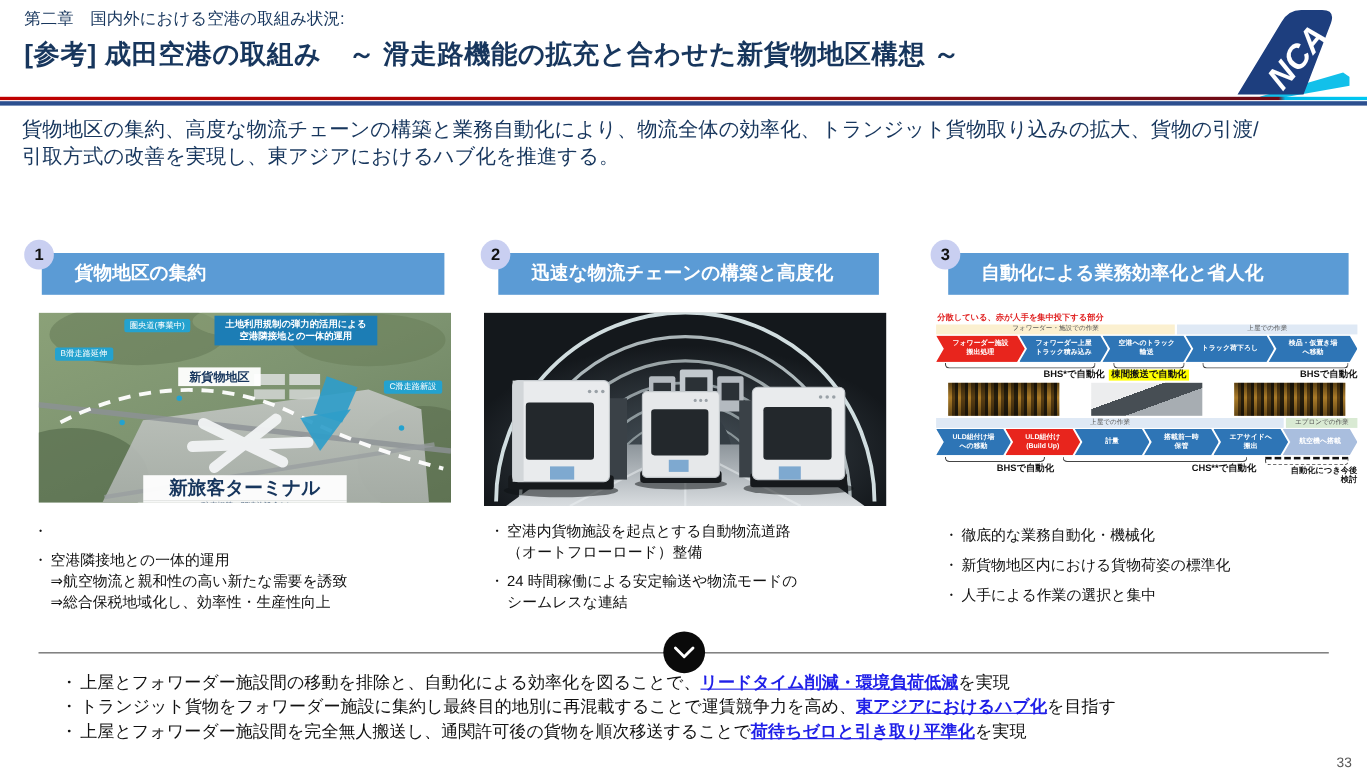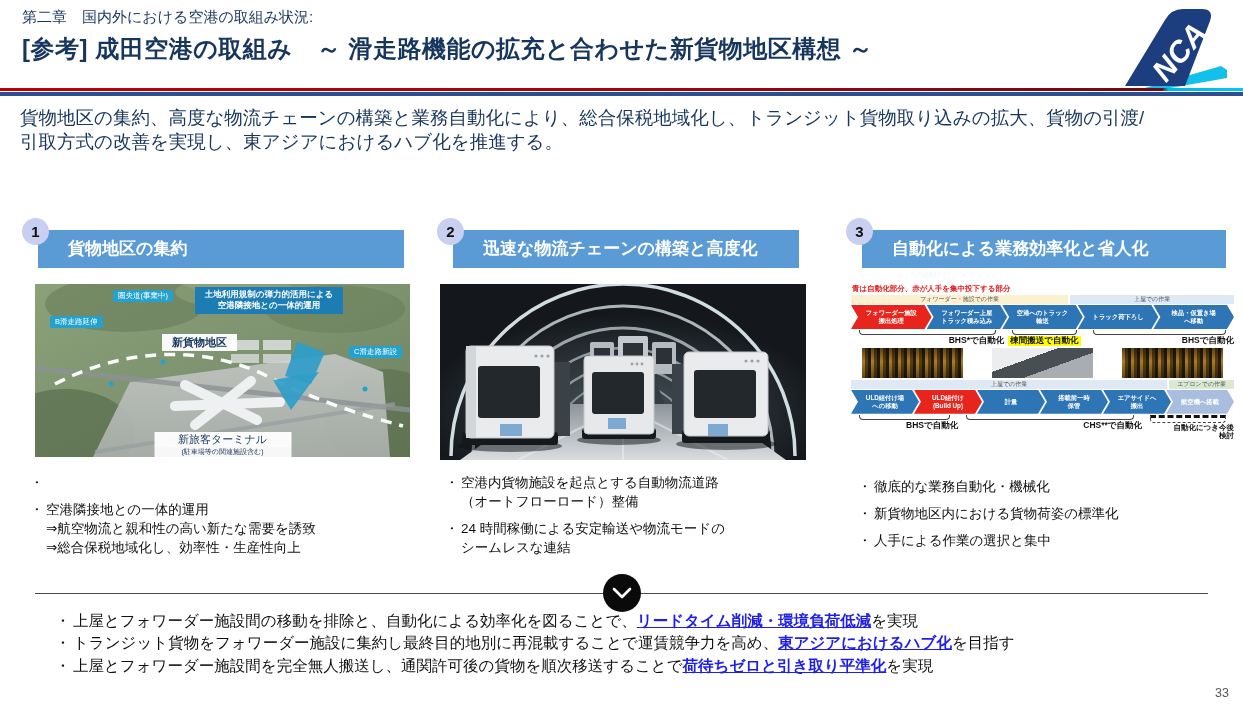--- a/index.html
+++ b/index.html
@@ -38,21 +38,21 @@
   
   .map-wrap{position:relative;width:375px;height:173px;margin:16px 0 0 13px;overflow:hidden;}
   .map-wrap svg{position:absolute;left:0;top:0;}
   .ml{position:absolute;z-index:2;}
   .pill{background:#24a2cf;color:#fff;font-size:7.5px;padding:1px 5px;border-radius:2px;white-space:nowrap;}
   .land-use{left:160px;top:3px;width:140px;background:#1c7db5;color:#fff;font-size:8.5px;font-weight:bold;
     text-align:center;white-space:pre-line;line-height:1.35;padding:2px 4px;}
   .new-cargo{left:127px;top:50px;background:rgba(255,255,255,.95);color:#17365d;font-size:11px;font-weight:bold;
     padding:1px 10px;white-space:nowrap;text-align:right;}
   .terminal{left:50%;transform:translateX(-50%);top:148px;text-align:center;}
-  .terminal .t-main{background:rgba(255,255,255,.95);color:#17365d;font-size:11px;font-weight:normal;padding:0 24px;white-space:nowrap;}
+  .terminal .t-main{background:rgba(255,255,255,.95);color:#17365d;font-size:17px;font-weight:bold;padding:0 24px;white-space:nowrap;}
   .terminal .t-note{background:rgba(255,255,255,.9);color:#17365d;font-size:7px;padding:0 4px;white-space:nowrap;}
 
   
   .tunnel-wrap{position:relative;width:366px;height:176px;margin:16px 0 0 3px;overflow:hidden;}
 
   
   .flow{position:relative;width:389px;height:188px;margin:16px 0 0 2px;font-weight:bold;}
   .flow-caption{color:#e02020;font-size:7.5px;margin:0 0 1px 4px;}
   .fgroups{display:flex;height:9px;font-size:6px;font-weight:normal;color:#555;text-align:center;margin:0 3px;gap:2px;}
   .fgroups>div{line-height:9px;overflow:hidden;white-space:nowrap;}
@@ -110,21 +110,21 @@
     <svg width="112" height="86" viewBox="0 0 112 86">
       <polygon points="30,84 106,62 112,66 112,74 44,86" fill="#12c0ea"></polygon>
       <path d="M 10,82 L 50,16 Q 56,5 68,5 L 87,5 Q 99,5 95,17 L 70,82 Z" fill="#1d3e7e"></path>
       <text x="28" y="66" font-size="30" font-style="italic" font-weight="bold" fill="#ffffff" transform="rotate(-50 54 48)">NCA</text>
     </svg>
   </div>
   <div class="rule-red"></div>
   <div class="rule-blue"></div>
 
   <div class="intro">
-    <div>貨物地区の集約、高度な物流チェーンの構築と業務自動化により、総合保税地域化し、トランジット貨物取り込みの拡大、貨物の引渡/引取方式の改善を実現し、東アジアにおけるハブ化を推進する。</div>
+    <div>貨物地区の集約、高度な物流チェーンの構築と業務自動化により、物流全体の効率化、トランジット貨物取り込みの拡大、貨物の引渡/引取方式の改善を実現し、東アジアにおけるハブ化を推進する。</div>
   </div>
 
   <div class="col" id="col1">
     <div class="col-num">1</div>
     <div class="col-bar">貨物地区の集約</div>
     <div class="map-wrap">
       <svg width="375" height="173" viewBox="0 0 375 173">
         <defs>
           <linearGradient id="gmap" x1="0" y1="0" x2="1" y2="1">
             <stop offset="0" stop-color="#8ba178"></stop>
@@ -277,21 +277,21 @@
 シームレスな連結</span>
       </div>
     </div>
   </div>
 
   <div class="col" id="col3">
     <div class="col-num">3</div>
     <div class="col-bar">自動化による業務効率化と省人化</div>
 
     <div class="flow">
-      <div class="flow-caption">青は自動化部分、赤が人手を集中投下する部分</div>
+      <div class="flow-caption">分散している、赤が人手を集中投下する部分</div>
 
       <div class="fgroups">
         <div class="g-tan" style="width:57%">フォワーダー・施設での作業</div>
         <div class="g-blue" style="width:43%">上屋での作業</div>
       </div>
       <div class="farrows">
         <div class="fa red">フォワーダー施設
 搬出処理</div>
         <div class="fa blue">フォワーダー上屋
 トラック積み込み</div>

